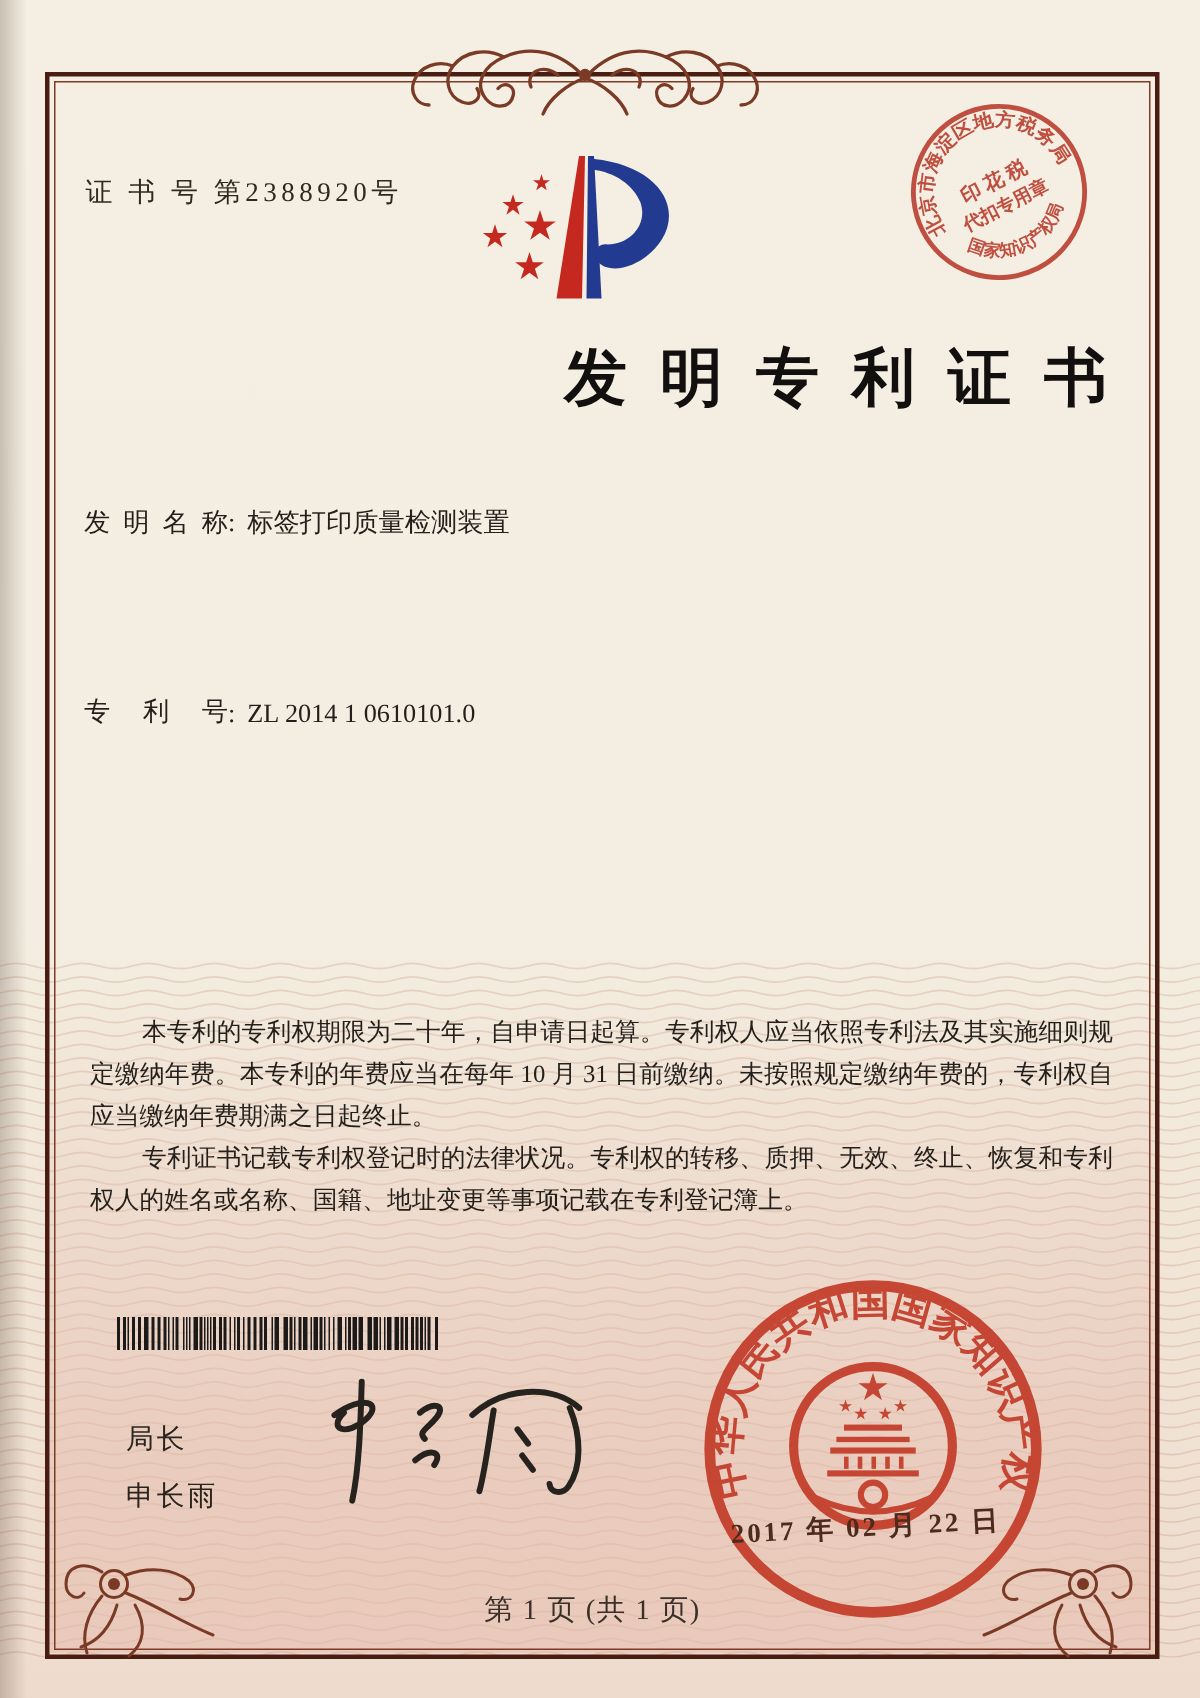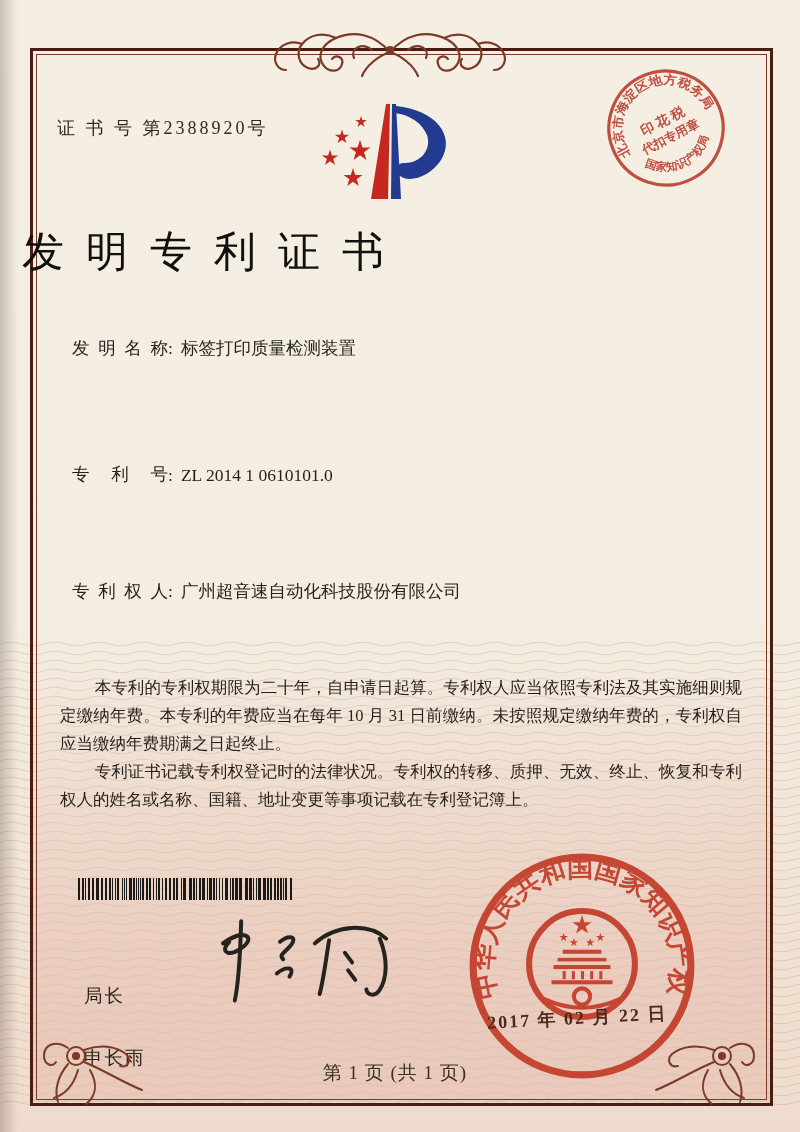--- a/index.html
+++ b/index.html
@@ -30,33 +30,33 @@
   }
   .frame{position:absolute;left:30px;top:48px;right:52px;bottom:26px;border:3px solid #4a1d12;z-index:1;pointer-events:none;}
   .frame-inner{position:absolute;inset:3px;border:1px solid #7d3b27;}
   .content{position:absolute;inset:0;z-index:2;}
   .ornament-top{position:absolute;left:262px;top:22px;z-index:3;}
   .ornament-corner{position:absolute;z-index:3;}
   .cert-no{position:absolute;left:57px;top:116px;font-size:18px;letter-spacing:3px;color:#31291f;}
   .logo{position:absolute;left:298px;top:96px;}
   .tax-stamp{position:absolute;left:596px;top:58px;transform:rotate(-27deg);opacity:.88;}
   .title{
-    position:absolute;left:0;top:224px;width:760px;text-align:left;
-    font-size:42px;font-weight:normal;letter-spacing:22px;color:#12100e;
+    position:absolute;left:0;top:224px;width:760px;text-align:right;
+    font-size:42px;font-weight:bold;letter-spacing:22px;color:#12100e;
     text-indent:22px;
   }
-  .field{position:absolute;left:72px;font-size:17.5px;white-space:nowrap;color:#241f1a;}
+  .field{position:absolute;left:56px;font-size:17.5px;white-space:nowrap;color:#241f1a;}
   .field .lbl{display:inline-block;width:96px;text-align:justify;text-align-last:justify;vertical-align:bottom;}
   .field .colon{margin-right:8px;}
   .f0{top:336px}.f1{top:407px}.f2{top:462px}.f3{top:519px}.f4{top:579px}.f5{top:637px}
   .paras{position:absolute;left:60px;top:674px;width:682px;font-size:16.5px;line-height:28px;text-align:justify;color:#241f1a;}
   .paras p{margin:0;text-indent:2.1em;}
   .barcode{position:absolute;left:78px;top:878px;}
   .issuer{position:absolute;left:84px;top:946px;font-size:18.5px;color:#2a241e;}
-  .issuer div{margin-bottom:13px;letter-spacing:2px;margin-top:37px;}
+  .issuer div{margin-bottom:13px;letter-spacing:2px;}
   .signature{position:absolute;left:196px;top:912px;}
   .big-seal{position:absolute;left:466px;top:850px;opacity:.92;}
   .seal-date{
     position:absolute;left:487px;top:1006px;font-size:18px;letter-spacing:2px;
     color:#4c2a1c;font-weight:bold;transform:rotate(-3deg);z-index:4;white-space:nowrap;
   }
   .footer{position:absolute;left:0;top:1060px;width:790px;text-align:center;font-size:19px;color:#3a3028;z-index:4;letter-spacing:1px;}
   svg{display:block;}
 </style>
 </head>
@@ -187,21 +187,20 @@
         <textPath href="#taxBottom" startOffset="2" textLength="74" lengthAdjust="spacingAndGlyphs">国家知识产权局</textPath>
       </text>
       <text x="65" y="62" text-anchor="middle" font-size="12.5" font-weight="bold" fill="#b8392a">印 花 税</text>
       <text x="65" y="78" text-anchor="middle" font-size="11.5" font-weight="bold" fill="#b8392a">代扣专用章</text>
     </svg>
 
     <div class="title">发明专利证书</div>
 
     <div class="field f0"><span class="lbl">发明名称</span><span class="colon">:</span><span>标签打印质量检测装置</span></div>
     <div class="field f2"><span class="lbl">专利号</span><span class="colon">:</span><span>ZL 2014 1 0610101.0</span></div>
-    <div class="field f4"><span class="lbl">专利权人</span><span class="colon">:</span><span>广州超音速自动化科技股份有限公司</span></div>
 
     <div class="paras">
       <p>本专利的专利权期限为二十年，自申请日起算。专利权人应当依照专利法及其实施细则规定缴纳年费。本专利的年费应当在每年 10 月 31 日前缴纳。未按照规定缴纳年费的，专利权自应当缴纳年费期满之日起终止。</p>
       <p>专利证书记载专利权登记时的法律状况。专利权的转移、质押、无效、终止、恢复和专利权人的姓名或名称、国籍、地址变更等事项记载在专利登记簿上。</p>
     </div>
 
     <svg class="barcode" width="218" height="22" viewBox="0 0 218 22">
         <g id="barcodeBars" fill="#1c1a18">
           <rect x="0" y="0" width="2" height="22"></rect>
           <rect x="4" y="0" width="2" height="22"></rect>

